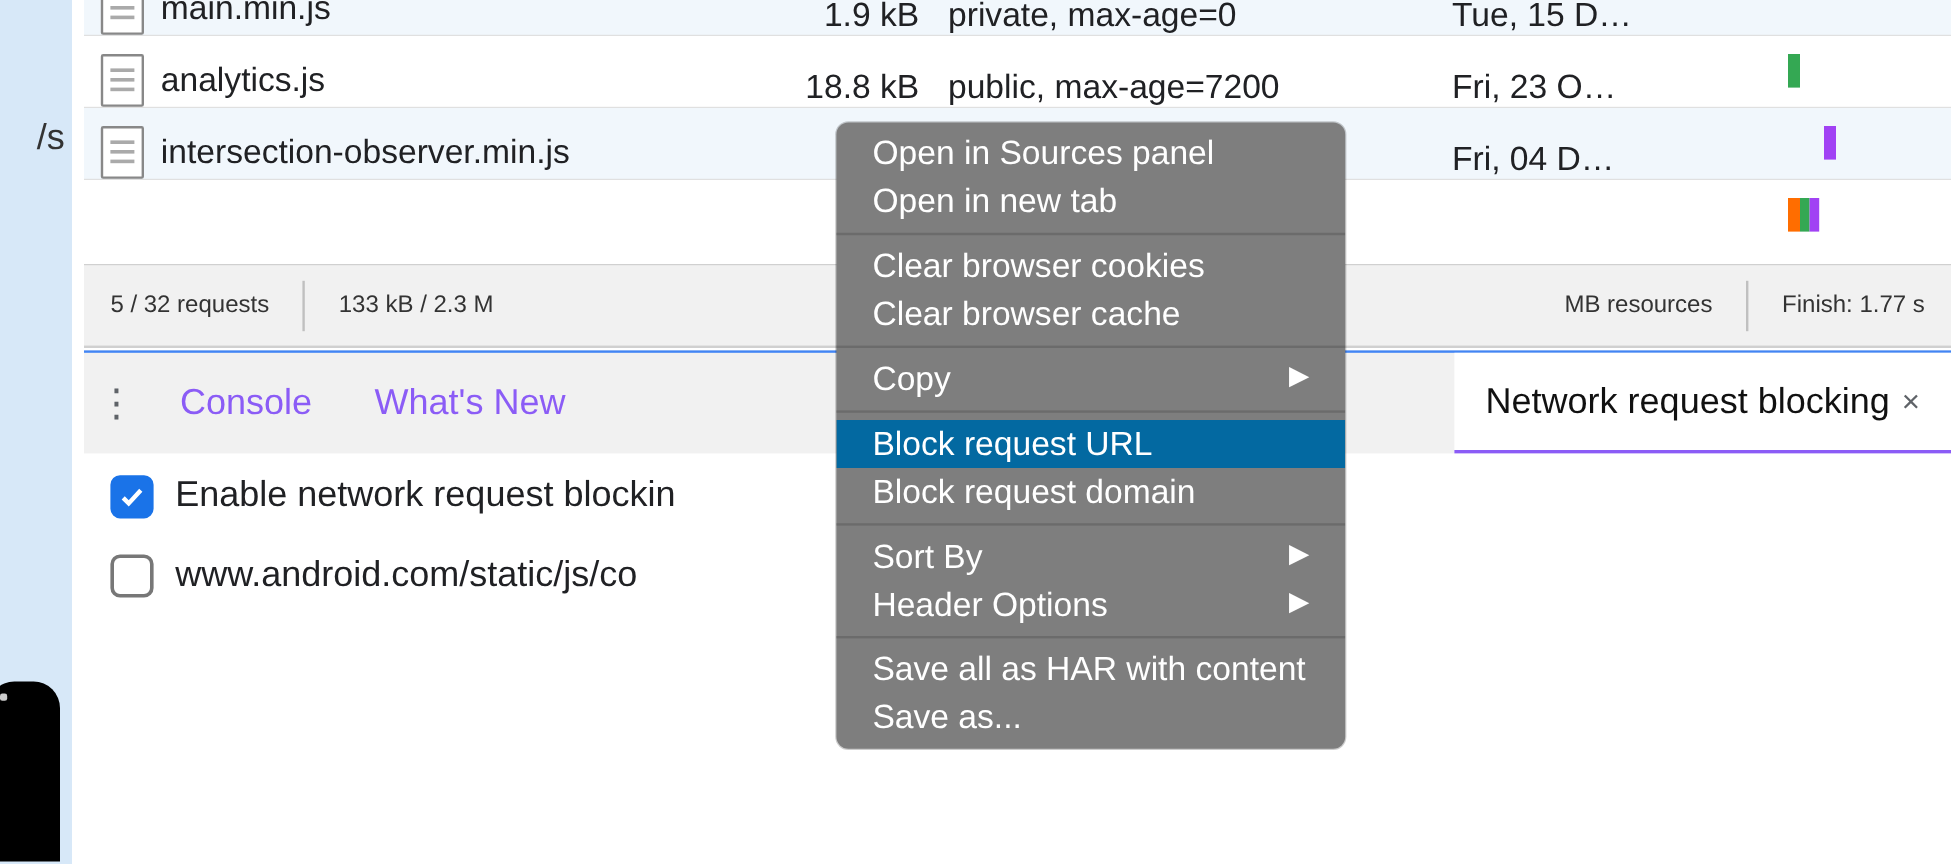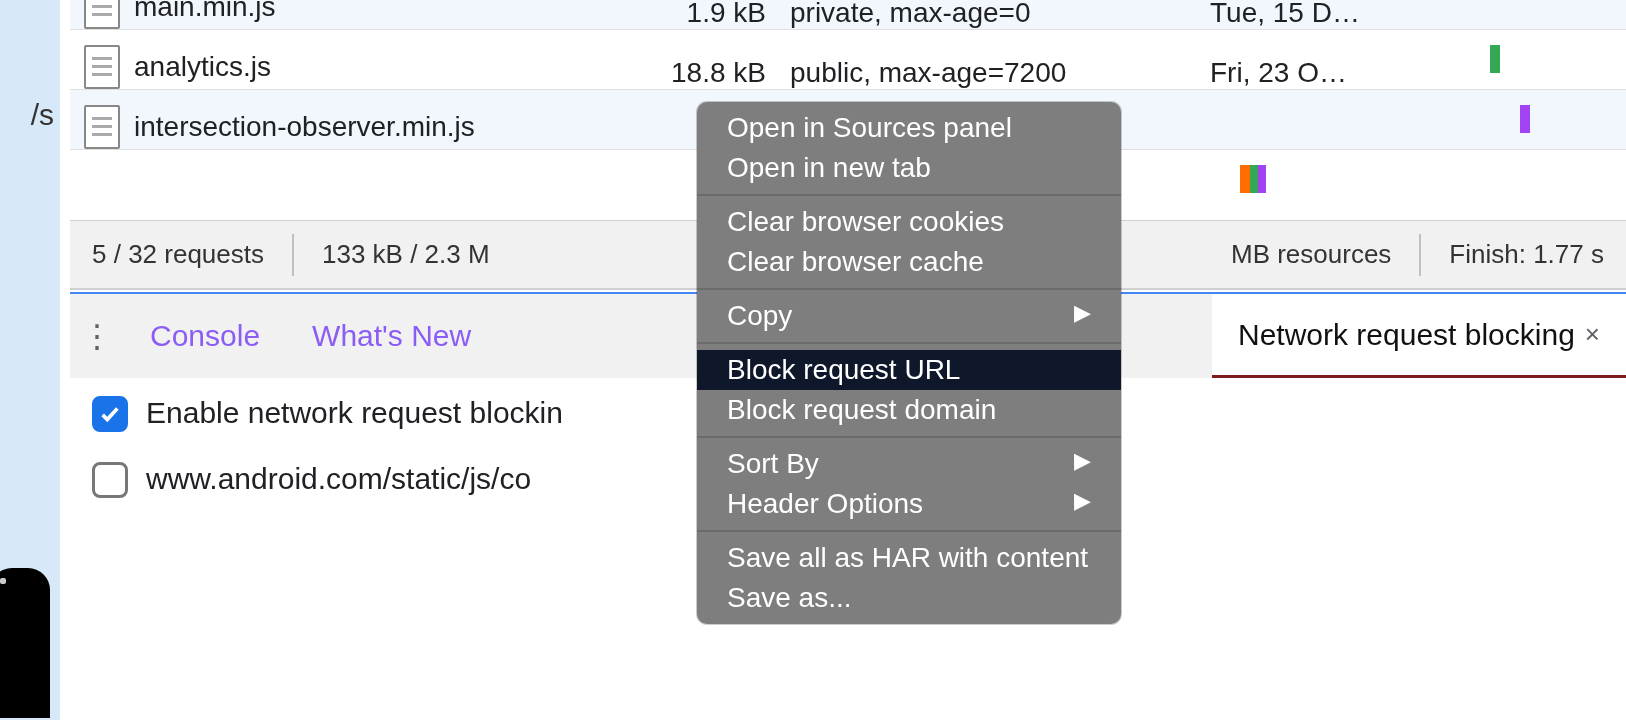--- a/index.html
+++ b/index.html
@@ -26,42 +26,42 @@
   .blueline { position:absolute; top:0; bottom:0; width:2px; background:#4979ff; }
 
   .file-icon { display: inline-block; width: 36px; height: 44px; border: 2px solid #888; border-radius: 2px; position: relative; background: #fff; }
   .file-icon::before, .file-icon::after { content:""; position:absolute; left:6px; right:6px; height:3px; background:#aaa; }
   .file-icon::before { top: 10px; box-shadow: 0 8px 0 #aaa, 0 16px 0 #aaa; }
   .file-icon::after { display:none; }
 
   .blank-row { height: 46px; }
 
   
-  .status-bar { position: absolute; left: 0; right: 0; top: 220px; height: 70px; background: #f1f1f1; border-top: 1px solid #d0d0d0; border-bottom: 2px solid #d0d0d0; display: flex; align-items: center; padding: 0 22px; gap: 28px; font-size: 26px; color: #333; }
+  .status-bar { position: absolute; left: 0; right: 0; top: 220px; height: 70px; background: #f1f1f1; border-top: 1px solid #d0d0d0; border-bottom: 2px solid #d0d0d0; display: flex; align-items: center; padding: 0 22px; gap: 28px; font-size: 20px; color: #333; }
   .status-bar .divider { width: 2px; height: 42px; background: #c0c0c0; }
 
   
   .drawer-tabs { position: absolute; left: 0; right: 0; top: 292px; height: 86px; background: #f1f1f1; border-top: 2px solid #4285f4; display: flex; align-items: center; }
   .more-icon { width: 54px; text-align: center; font-size: 32px; color:#5f6368; letter-spacing: 0; }
   .tab { padding: 0 26px; font-size: 30px; color:#8b5cf6; height:100%; display:flex; align-items:center; }
-  .tab.active { color:#111; border-bottom: 3px solid #7f1d1d; background: #fff; }
+  .tab.active { color:#111; border-bottom: 3px solid #8b5cf6; background: #fff; }
   .tab-close { font-size: 26px; padding-left: 10px; color:#5f6368; }
   .spacer { flex:1; }
 
   
   .drawer-body { position: absolute; left: 0; right: 0; top: 378px; bottom: 0; background: #fff; padding: 18px 22px; }
   .option-row { display: flex; align-items: flex-start; gap: 18px; height: 66px; font-size: 30px; }
   .checkbox { width: 36px; height: 36px; border: 3px solid #777; border-radius: 8px; display:flex; align-items:center; justify-content:center; background:#fff; }
   .checkbox.checked { background:#1a73e8; border-color:#1a73e8; color:#fff; }
   .checkbox.checked svg { width:22px; height:22px; }
 
   
   .ctx { position: absolute; left: 627px; top: 102px; width: 424px; background: #7e7e7e; border-radius: 10px; overflow: hidden; box-shadow: 0 0 0 1px rgba(0,0,0,.2); color:#fff; font-size: 28px; padding: 6px 0; }
   .ctx-item { padding: 4px 30px; height: 40px; display:flex; align-items:flex-start; justify-content:space-between; }
-  .ctx-item.hov { background:#0f172a; }
+  .ctx-item.hov { background:#0369a1; }
   .ctx-sep { height: 2px; background: #6b6b6b; margin: 6px 0; }
   .ctx .arrow { color:#fff; font-size:22px; }
 
 </style>
 </head>
 <body>
 
 <div class="root">
   <div class="left-strip">
     <div class="cut-label">/s</div>
@@ -102,20 +102,21 @@
         </div>
       </div>
 
       <div class="row alt">
         <div class="cell-name">
           <span class="file-icon"></span>
           <span>intersection-observer.min.js</span>
         </div>
         <div class="cell-size"></div>
         <div class="cell-cache">=0</div>
+        <div class="cell-date">Fri, 04 D…</div>
         <div class="cell-wf">
           <div class="wf-bar" style="left:40px;width:10px;background:#ff6d00;"></div>
           <div class="wf-bar" style="left:50px;width:8px;background:#34a853;"></div>
           <div class="wf-bar" style="left:58px;width:8px;background:#a142f4;"></div>
           <div class="blueline" style="left:80px;"></div>
         </div>
       </div>
       <div class="blank-row"></div>
     </div>
 

